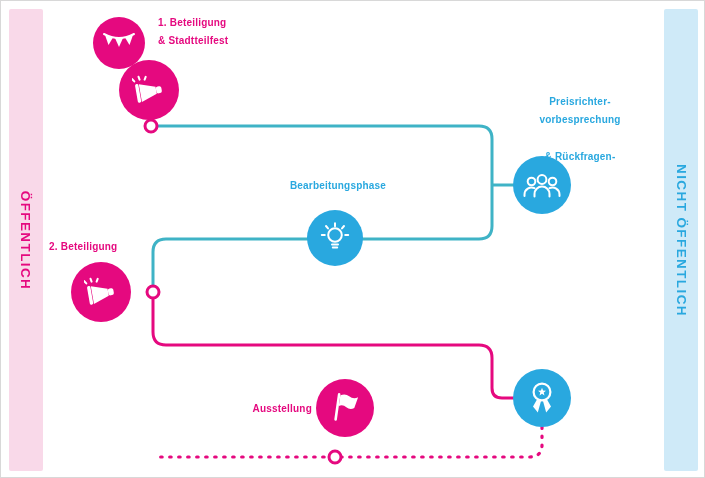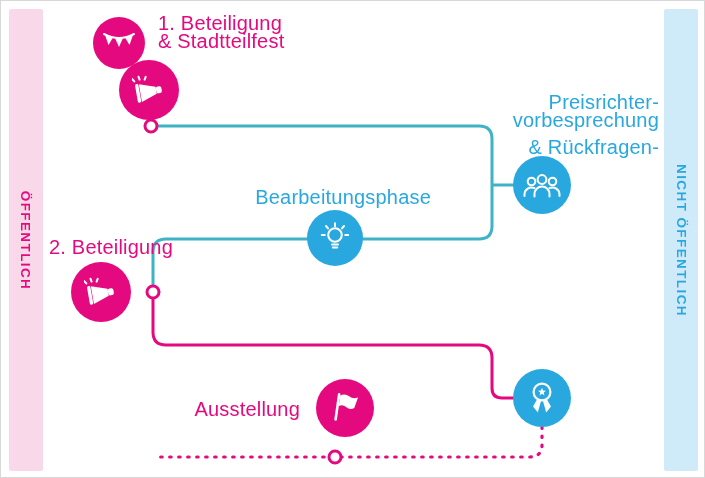--- a/index.html
+++ b/index.html
@@ -28,26 +28,26 @@
 
   
   .circle{position:absolute;border-radius:50%;display:flex;
           align-items:center;justify-content:center;}
   .bg-pink{background:var(--pink,#e5097f);}
   .bg-blue{background:var(--blue,#29a8df);}
   .icon-stroke{stroke:#fff;fill:none;stroke-width:2;stroke-linecap:round;}
   .icon-fill{fill:#fff;}
 
   
-  .label{position:absolute;font-weight:400;font-size:20px;line-height:18px;
+  .label{position:absolute;font-weight:700;font-size:10px;line-height:18px;
          letter-spacing:.2px;}
   .label span{display:block;}
-  .t-center{text-align:right;}
+  .t-center{text-align:center;}
   .t-right{text-align:right;}
-  .gap{margin-top:9px;}
+  .gap{margin-top:19px;}
 </style>
 </head>
 <body>
 
 <div class="canvas">
 
   <div class="band band-left">
     <span class="band-text pink">ÖFFENTLICH</span>
   </div>
   <div class="band band-right">
@@ -96,21 +96,21 @@
       <circle class="icon-stroke" cx="20" cy="10.5" r="4.4"></circle>
       <path class="icon-stroke" d="M12.5 27.5 v-2.5 a7.5 7.5 0 0 1 15 0 v2.5"></path>
     </svg>
   </div>
   <div class="label blue t-center" style="left:500px;top:92px;width:158px;">
     <span>Preisrichter-</span>
     <span>vorbesprechung</span>
     <span class="gap">&amp; Rückfragen-</span>
   </div>
 
-  <div class="label blue t-center" style="left:244px;top:187px;width:186px;">
+  <div class="label blue t-center" style="left:244px;top:176px;width:186px;">
     <span>Bearbeitungsphase</span>
   </div>
   <div class="circle bg-blue" style="left:306px;top:209px;width:56px;height:56px;">
     <svg width="36" height="36" viewBox="0 0 36 36">
       <circle class="icon-stroke" cx="18" cy="15" r="6.8"></circle>
       <path class="icon-stroke" d="M15 24.5 h6 M15.8 27.5 h4.4"></path>
       <path class="icon-stroke" d="M18 3.2 v3 M9 6 l2 2.4 M27 6 l-2 2.4 M4.8 15 h3 M31.2 15 h-3"></path>
     </svg>
   </div>
 
@@ -132,21 +132,21 @@
   </div>
   <div class="circle bg-blue" style="left:512px;top:368px;width:58px;height:58px;">
     <svg width="34" height="38" viewBox="0 0 34 38">
       <polygon class="icon-fill" points="12,20.5 16,22 12.8,33.5 8,27.5"></polygon>
       <polygon class="icon-fill" points="22,20.5 18,22 21.2,33.5 26,27.5"></polygon>
       <circle class="icon-stroke" cx="17" cy="13" r="8.4" style="stroke-width:2.2;"></circle>
       <polygon class="icon-fill" points="17,8.8 18.06,11.54 20.99,11.7 18.71,13.56 19.47,16.4 17,14.8 14.53,16.4 15.29,13.56 13.01,11.7 15.94,11.54"></polygon>
     </svg>
   </div>
 
-  <div class="label pink t-right" style="left:174px;top:399px;width:125px;">
+  <div class="label pink t-right" style="left:186px;top:399px;width:125px;">
     <span>Ausstellung</span>
   </div>
   <div class="circle bg-pink" style="left:315px;top:378px;width:58px;height:58px;">
     <svg width="34" height="34" viewBox="0 0 34 34">
       <g transform="rotate(8 17 17)">
         <rect class="icon-fill" x="8" y="3" width="2.6" height="28" rx="1.3"></rect>
         <path class="icon-fill" d="M10.6 5 Q15.5 2.2 19.5 4.8 Q24 7.5 28.5 4.6 L26.2 15.8 Q22 18.6 18.2 16 Q14.4 13.4 10.6 15.8 Z"></path>
       </g>
     </svg>
   </div>

